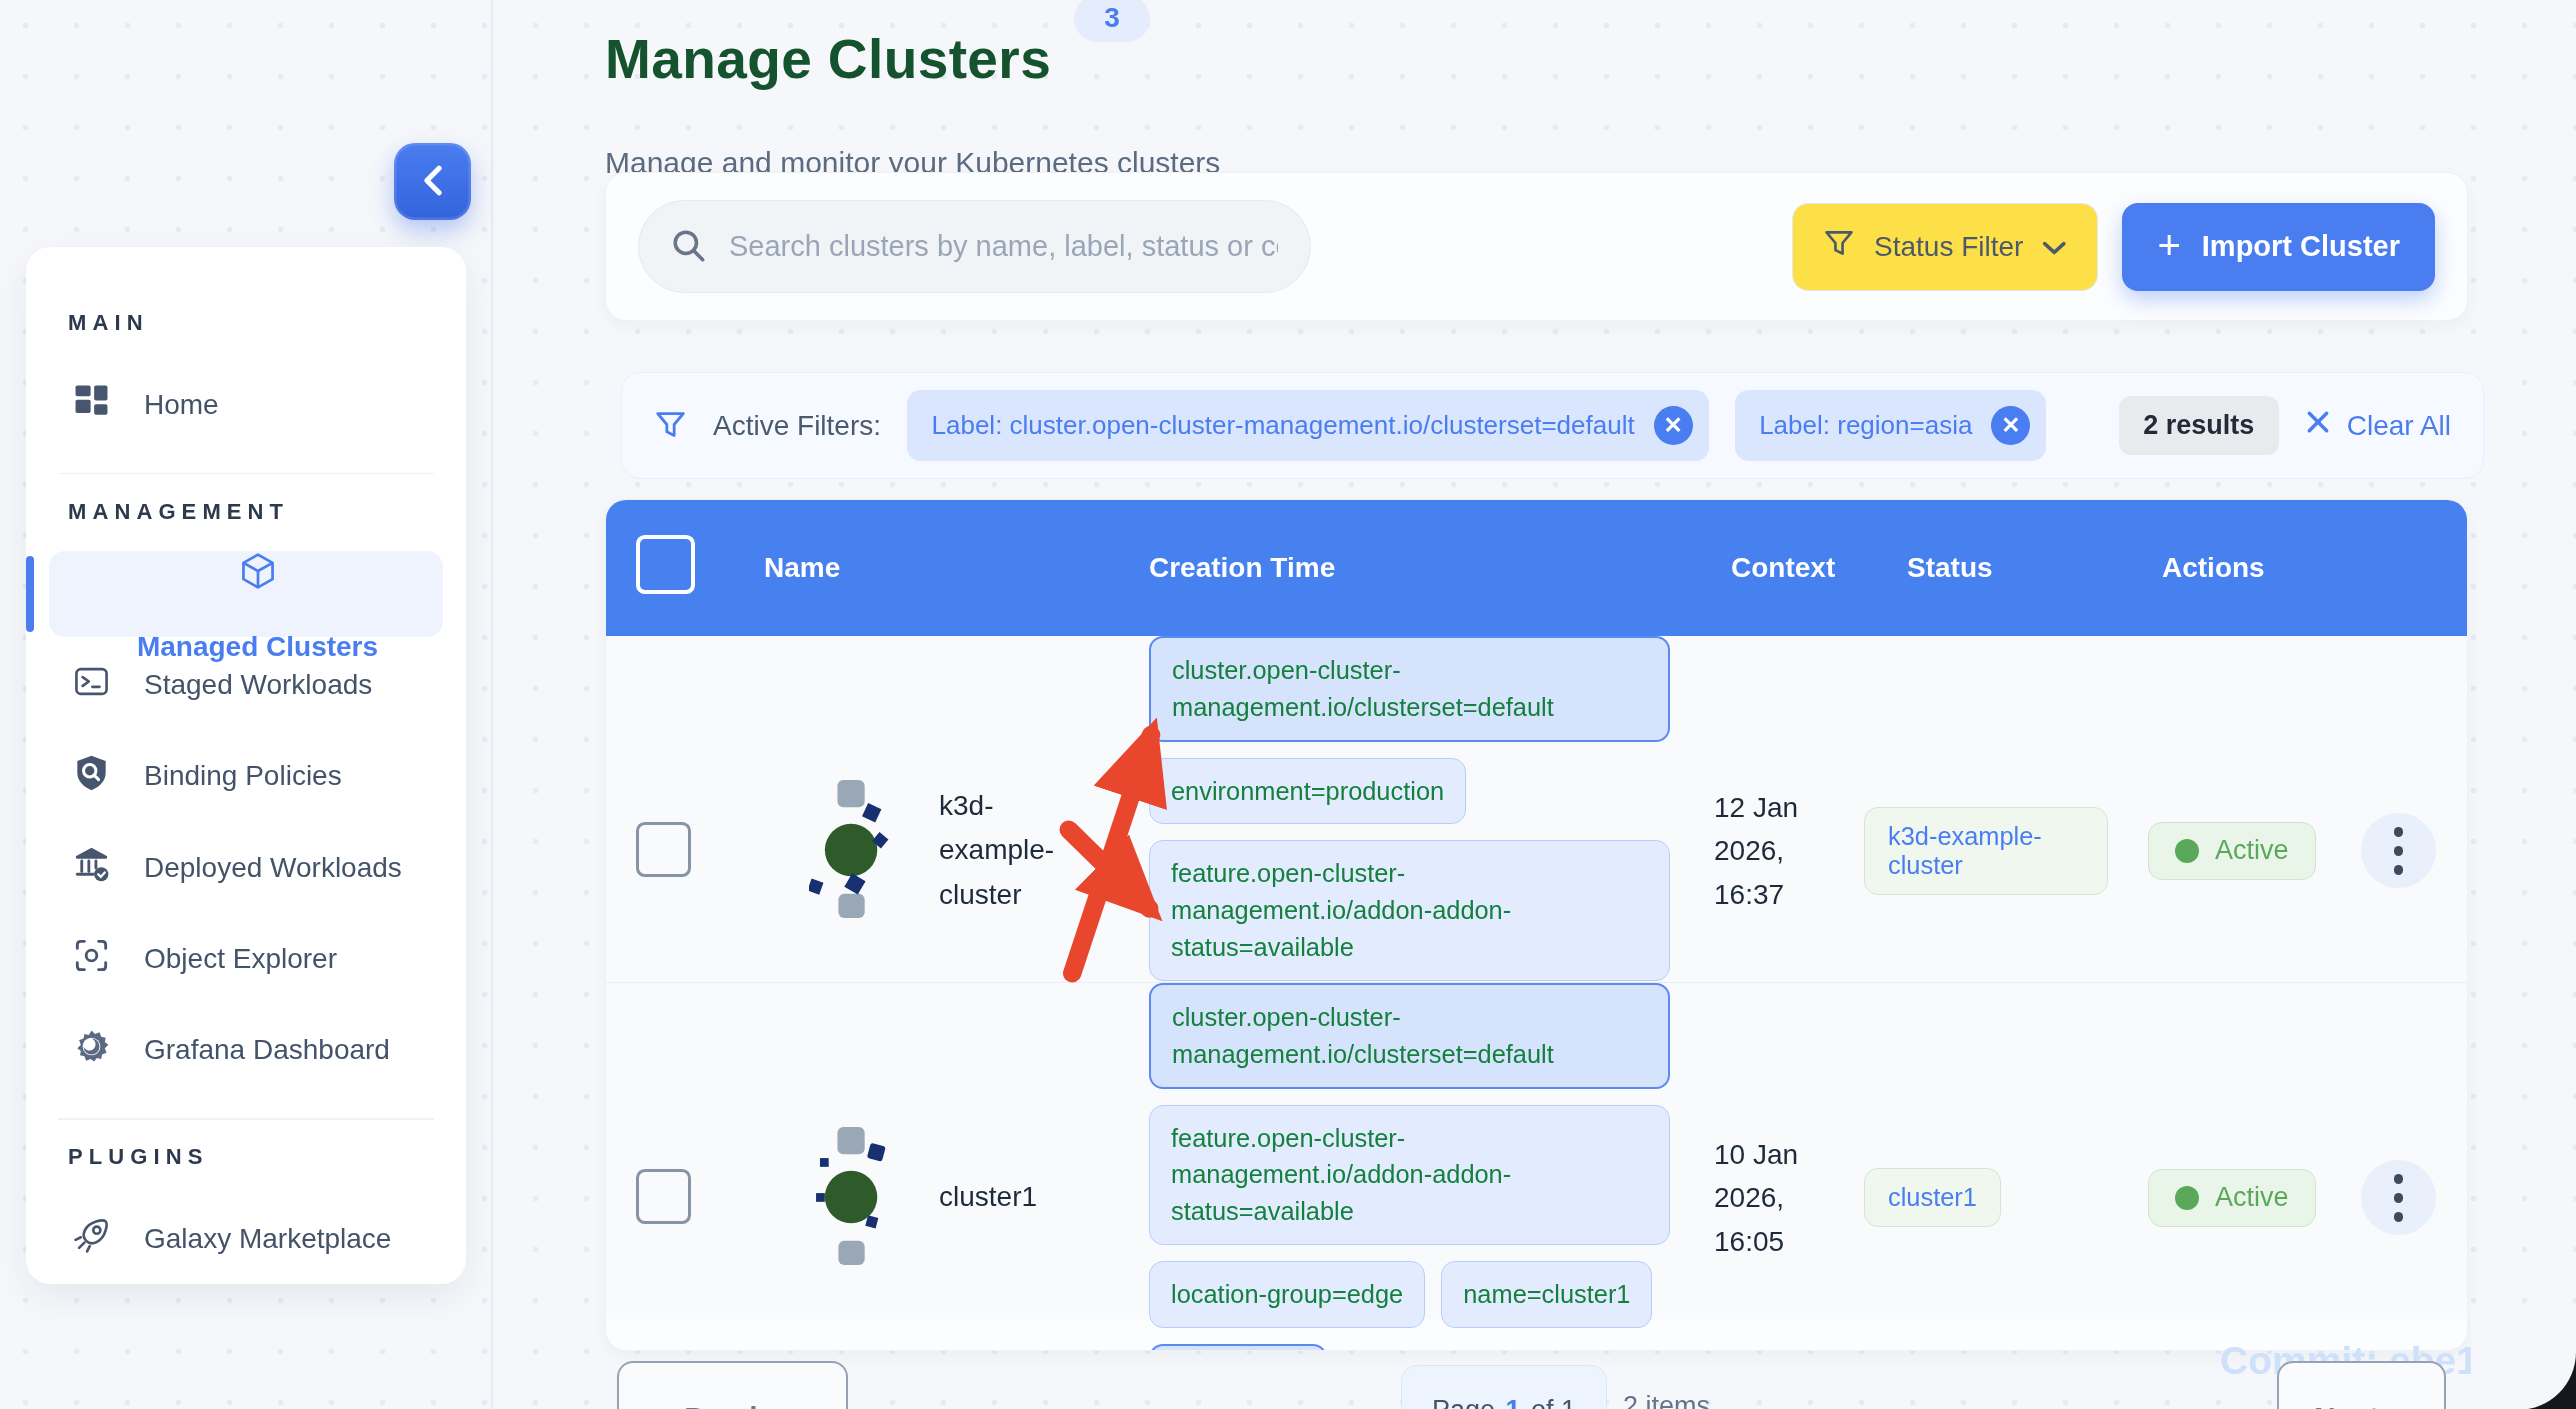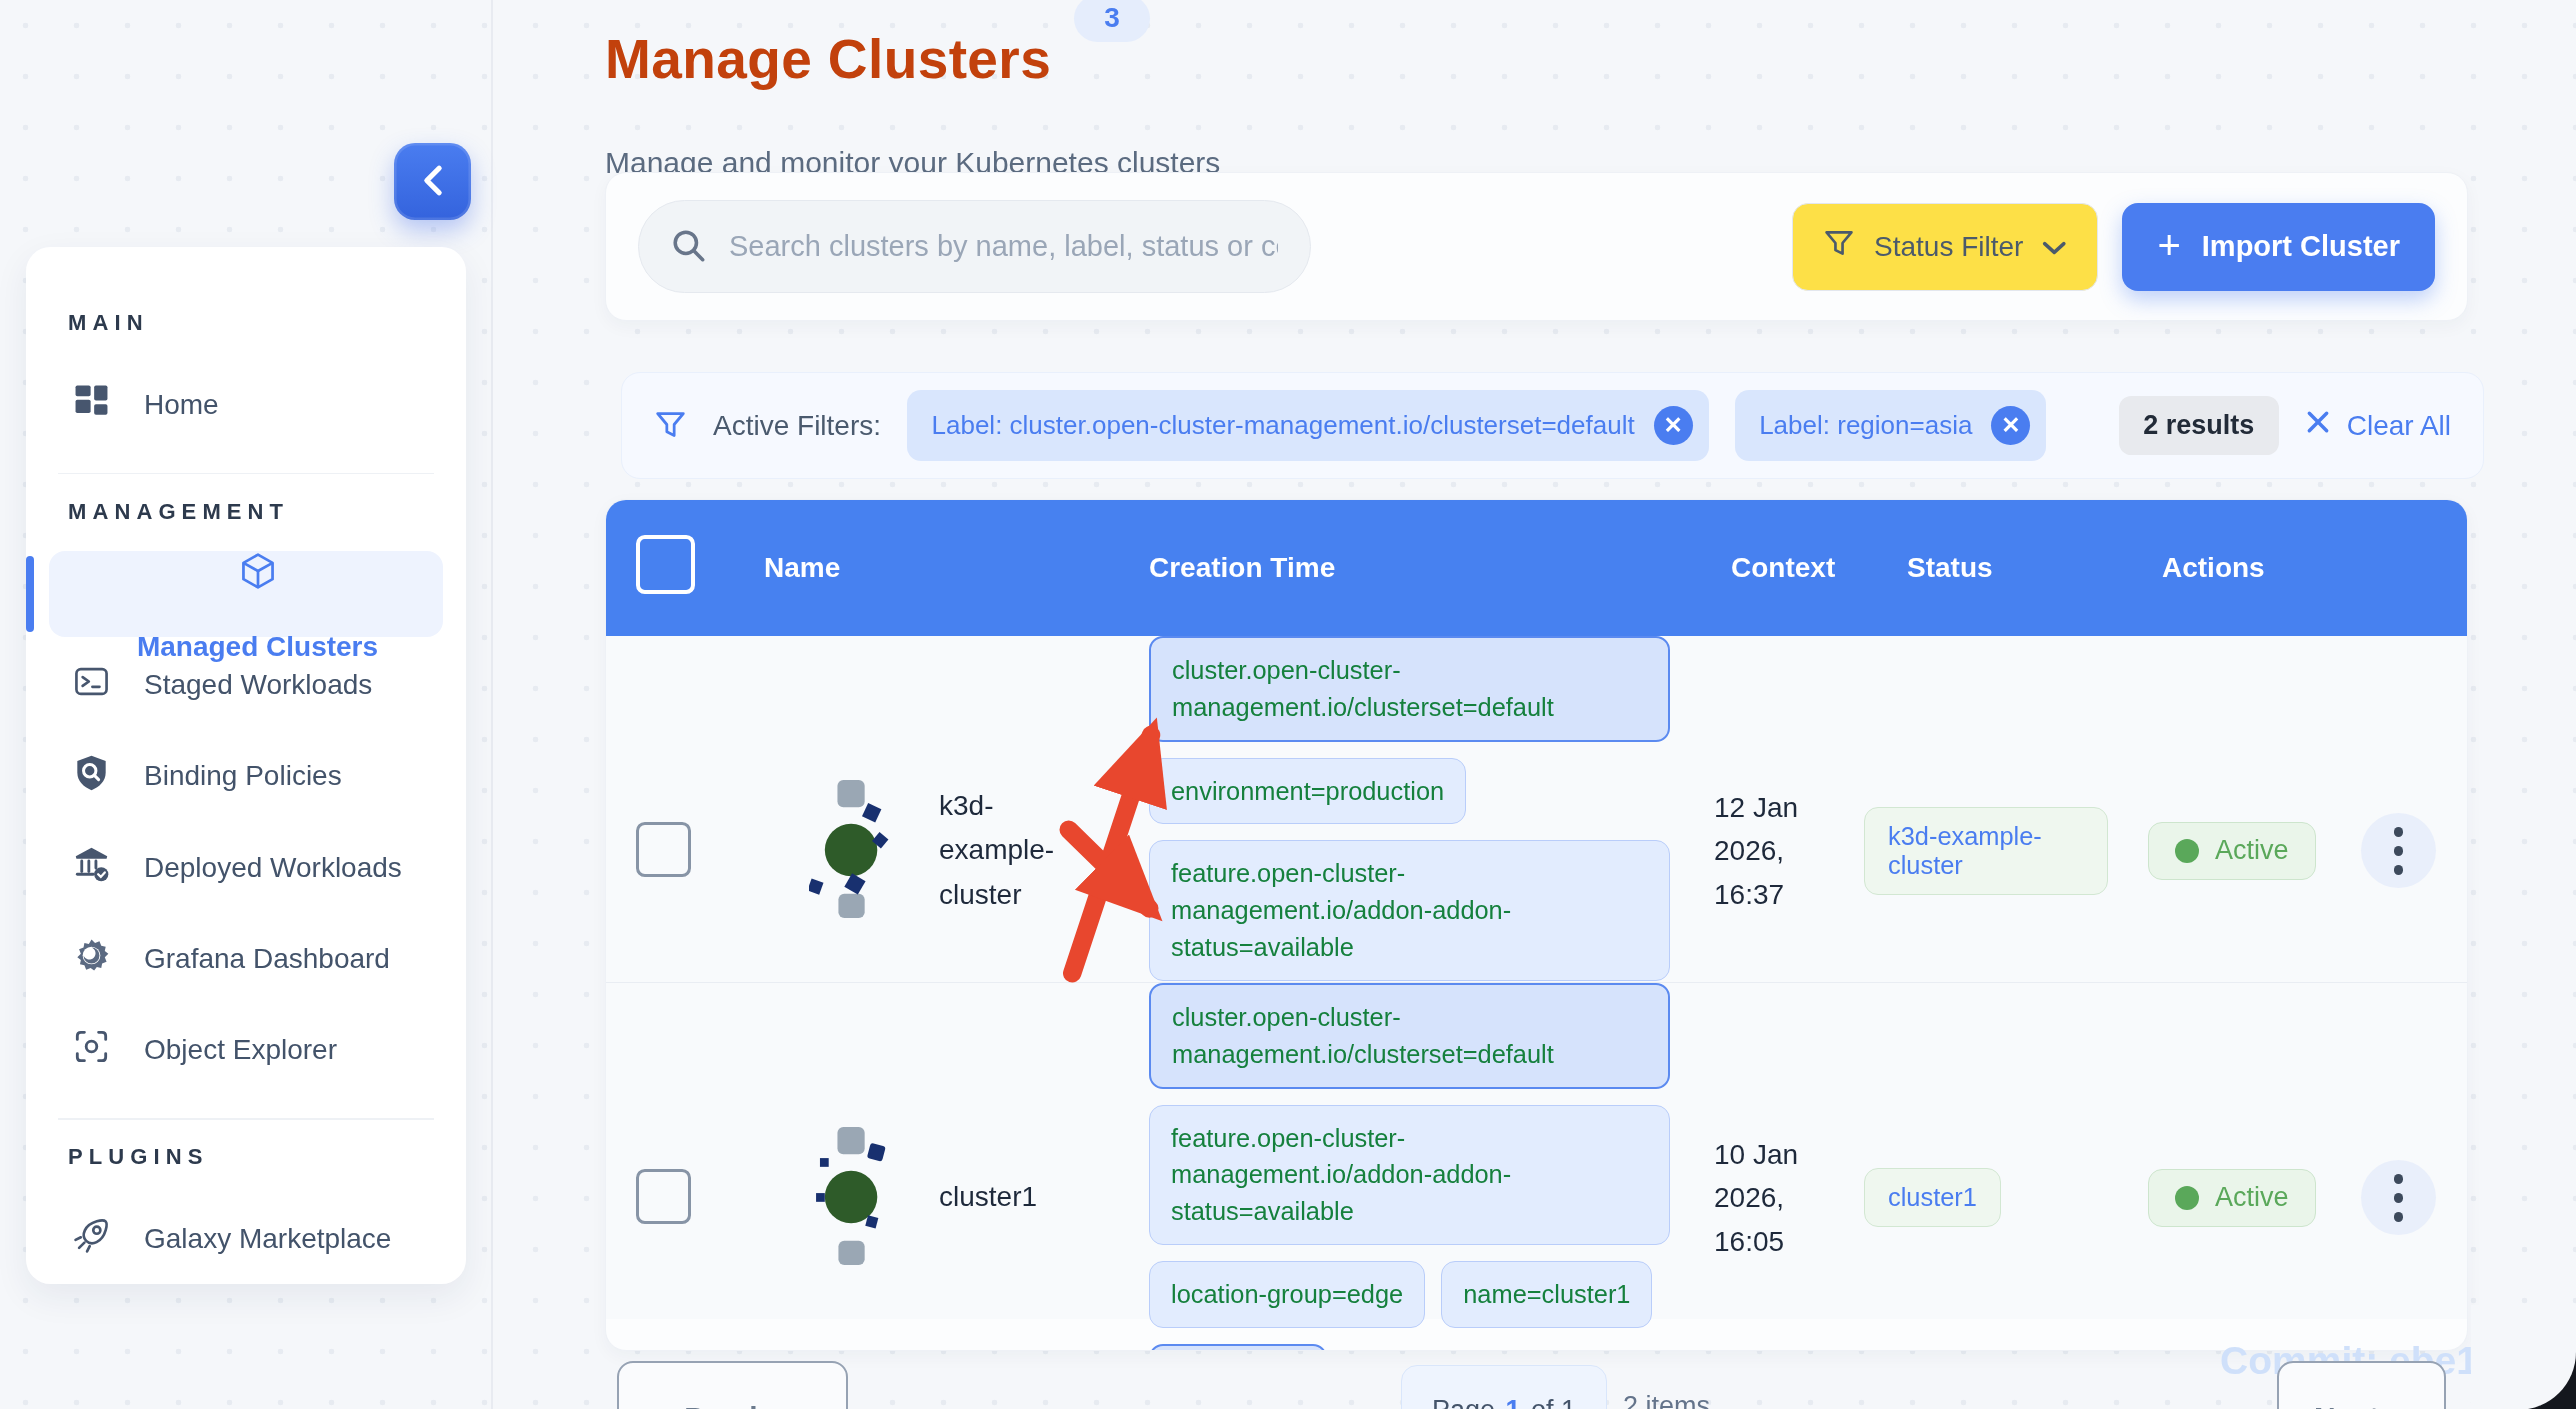--- a/index.html
+++ b/index.html
@@ -32,21 +32,21 @@
   }
   .side-item svg{flex:0 0 auto;}
   .side-item.active{background:#eef3fe;color:#4a7df0;font-weight:600;flex-direction:column;}
   .side-item.active::before{
     content:"";position:absolute;left:-23px;top:5.3px;bottom:5.3px;width:8px;border-radius:5.3px;background:#4a7df0;
   }
   .side-divider{height:1.8px;background:#eef1f5;margin:24.5px 8.8px;}
   
   .main{position:absolute;left:605px;top:0;width:1863px;}
   .page-head{display:flex;align-items:flex-start;gap:23px;margin-top:-5.3px;}
-  .page-title{font-size:55px;font-weight:800;color:#c2410c;letter-spacing:0.4px;line-height:1;}
+  .page-title{font-size:55px;font-weight:800;color:#14532d;letter-spacing:0.4px;line-height:1;}
   .count-badge{
     margin-top:0px;min-width:58px;height:47px;padding:0 8.8px;border-radius:24.5px;background:#e5edfc;
     color:#4a7df0;font-size:28px;font-weight:700;display:flex;align-items:center;justify-content:center;
   }
   .subtitle{font-size:30px;color:#5b6b80;margin-top:23px;}
   .card{background:#fcfdfe;border:1.8px solid #eef1f6;border-radius:21px;box-sizing:border-box;
         box-shadow:0 5.3px 17.5px rgba(30,45,80,.04);}
   
   .search-card{position:absolute;top:172px;left:0;width:1863px;height:149px;display:flex;align-items:center;padding:0 32px;}
   .search-pill{
@@ -213,40 +213,40 @@
         <line x1="6" y1="33" x2="24" y2="33"></line>
         <circle cx="33" cy="33" r="8" fill="#47566e" stroke="none"></circle>
         <polyline points="29.5,33 32.5,36 37,31" stroke="#ffffff" stroke-width="2.6" fill="none"></polyline>
       </svg>
     </span>
     <span>Deployed Workloads</span>
   </div>
 
   <div class="side-item">
     <span>
-      <svg width="39" height="39" viewBox="0 0 44 44" fill="#5b6a82">
-        <path d="M22 4 l4 4 5-2 2 5 5 1 -1 5 4 3 -4 4 2 5 -5 2 -1 5 -5-1 -3 4 -4-3 -5 2 -2-5 -5-1 1-5 -4-3 4-4 -2-5 5-2 1-5 5 1 Z"></path>
-        <circle cx="22" cy="22" r="10" fill="#ffffff"></circle>
-        <path d="M22 13 a9 9 0 1 1 -9 9 a7 7 0 1 0 9 -9 Z" fill="#5b6a82"></path>
-      </svg>
-    </span>
-    <span>Grafana Dashboard</span>
-  </div>
-
-  <div class="side-item">
-    <span>
       <svg width="39" height="39" viewBox="0 0 44 44" fill="none" stroke="#47566e" stroke-width="3.2" stroke-linecap="round">
         <path d="M6 14 V10 Q6 6 10 6 H14"></path>
           <path d="M30 6 H34 Q38 6 38 10 V14"></path>
         <path d="M38 30 V34 Q38 38 34 38 H30"></path>
           <path d="M14 38 H10 Q6 38 6 34 V30"></path>
         <circle cx="22" cy="22" r="6"></circle>
       </svg>
     </span>
     <span>Object Explorer</span>
+  </div>
+
+  <div class="side-item">
+    <span>
+      <svg width="39" height="39" viewBox="0 0 44 44" fill="#5b6a82">
+        <path d="M22 4 l4 4 5-2 2 5 5 1 -1 5 4 3 -4 4 2 5 -5 2 -1 5 -5-1 -3 4 -4-3 -5 2 -2-5 -5-1 1-5 -4-3 4-4 -2-5 5-2 1-5 5 1 Z"></path>
+        <circle cx="22" cy="22" r="10" fill="#ffffff"></circle>
+        <path d="M22 13 a9 9 0 1 1 -9 9 a7 7 0 1 0 9 -9 Z" fill="#5b6a82"></path>
+      </svg>
+    </span>
+    <span>Grafana Dashboard</span>
   </div>
 
   <div class="side-divider"></div>
   <div class="sec-label">PLUGINS</div>
 
   <div class="side-item">
     <span>
       <svg width="39" height="39" viewBox="0 0 44 44" fill="none" stroke="#47566e" stroke-width="3" stroke-linecap="round" stroke-linejoin="round">
         <path d="M16 28 C10 22 14 10 28 6 C38 3 41 6 38 16 C34 30 22 34 16 28 Z"></path>
         <circle cx="28" cy="16" r="4"></circle>

